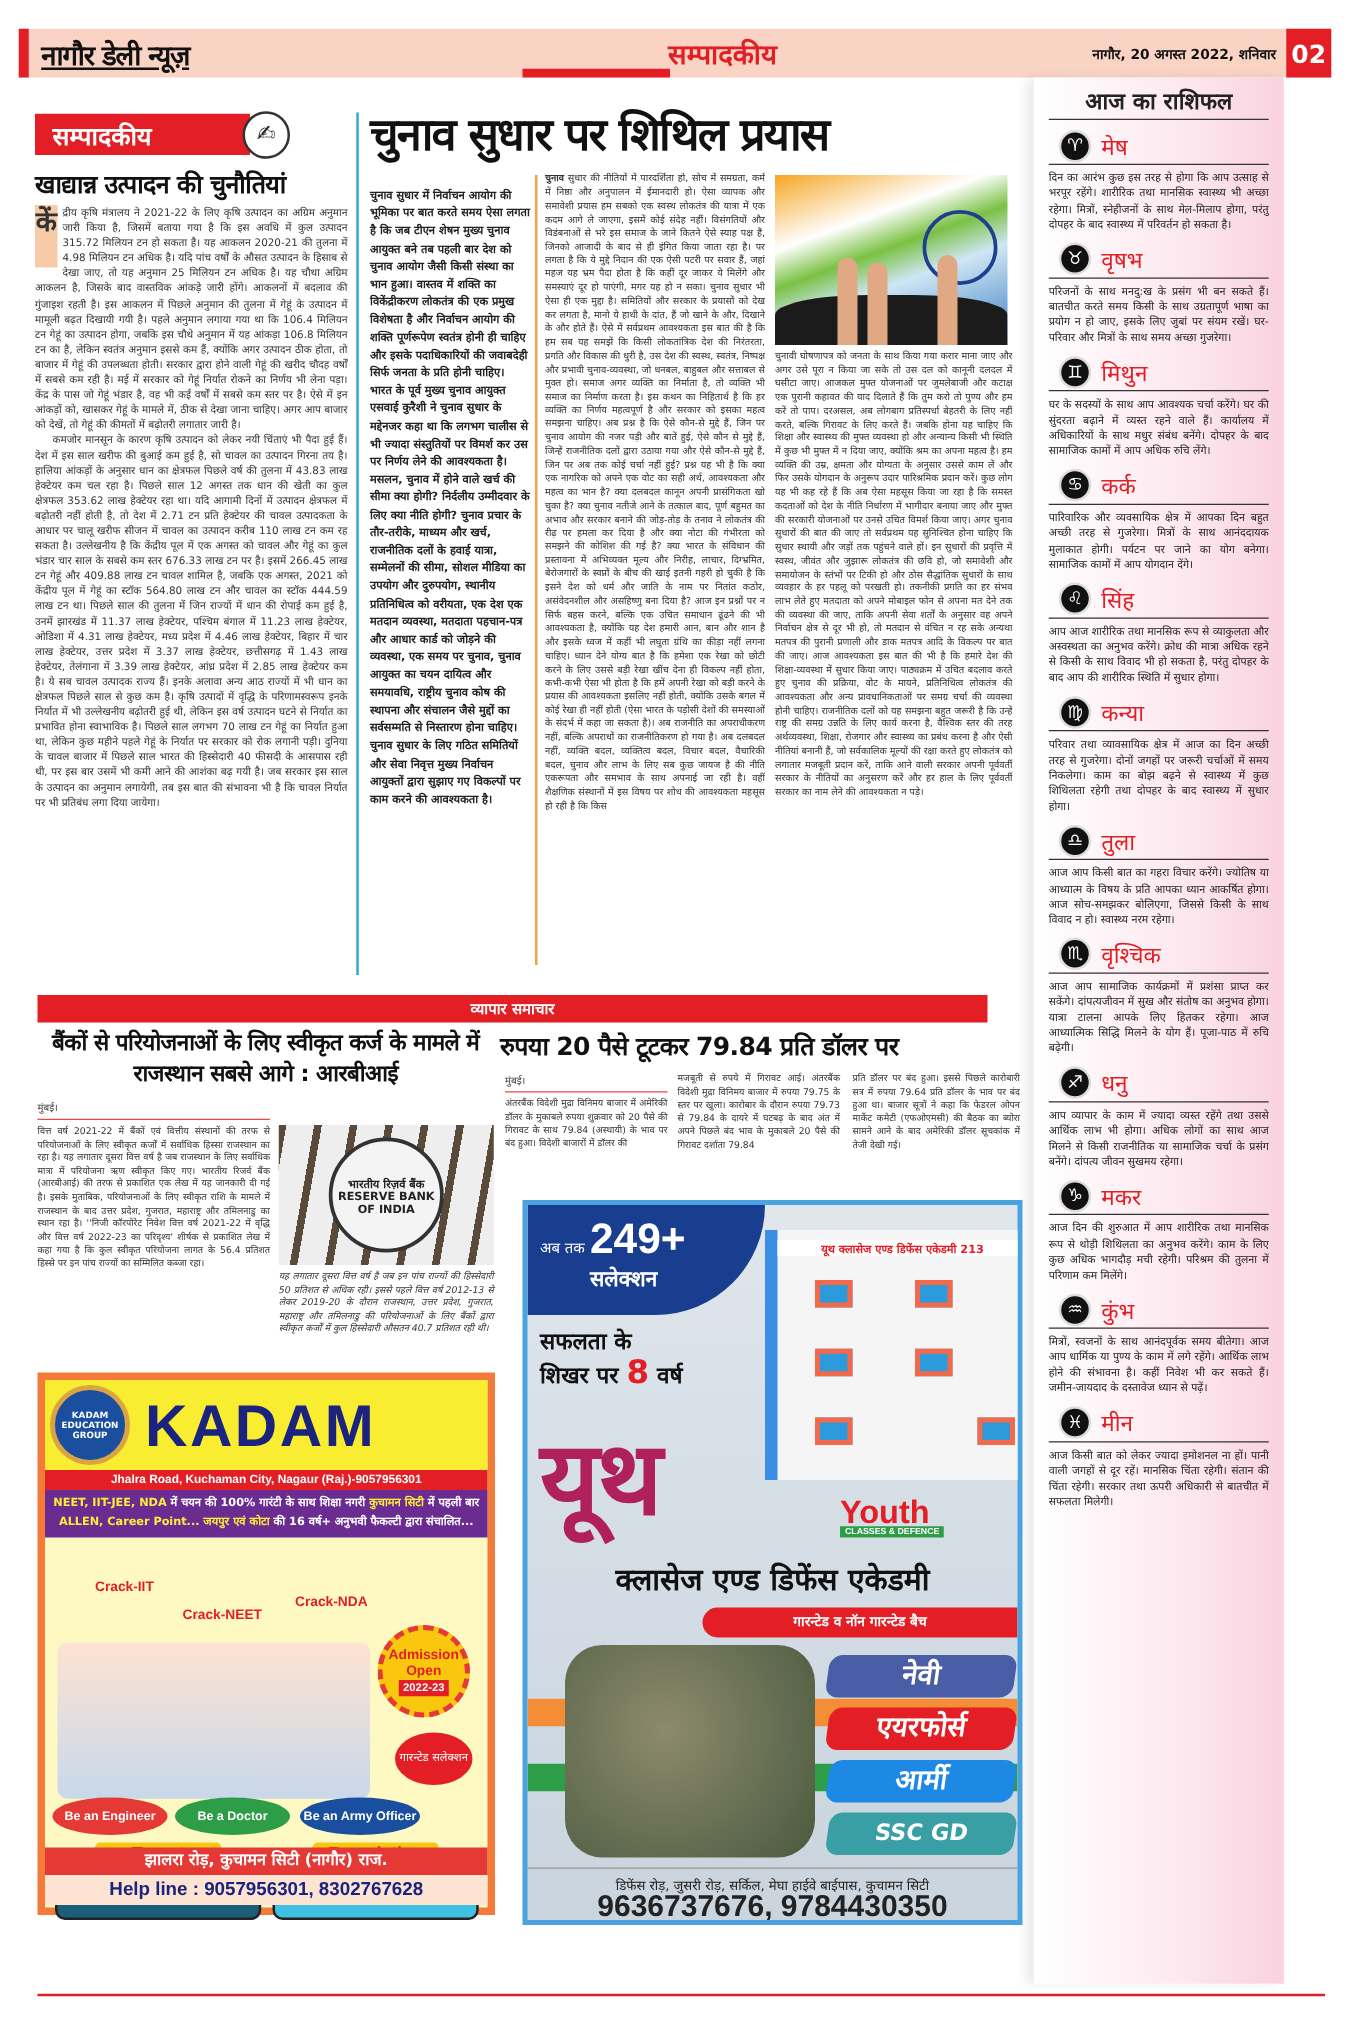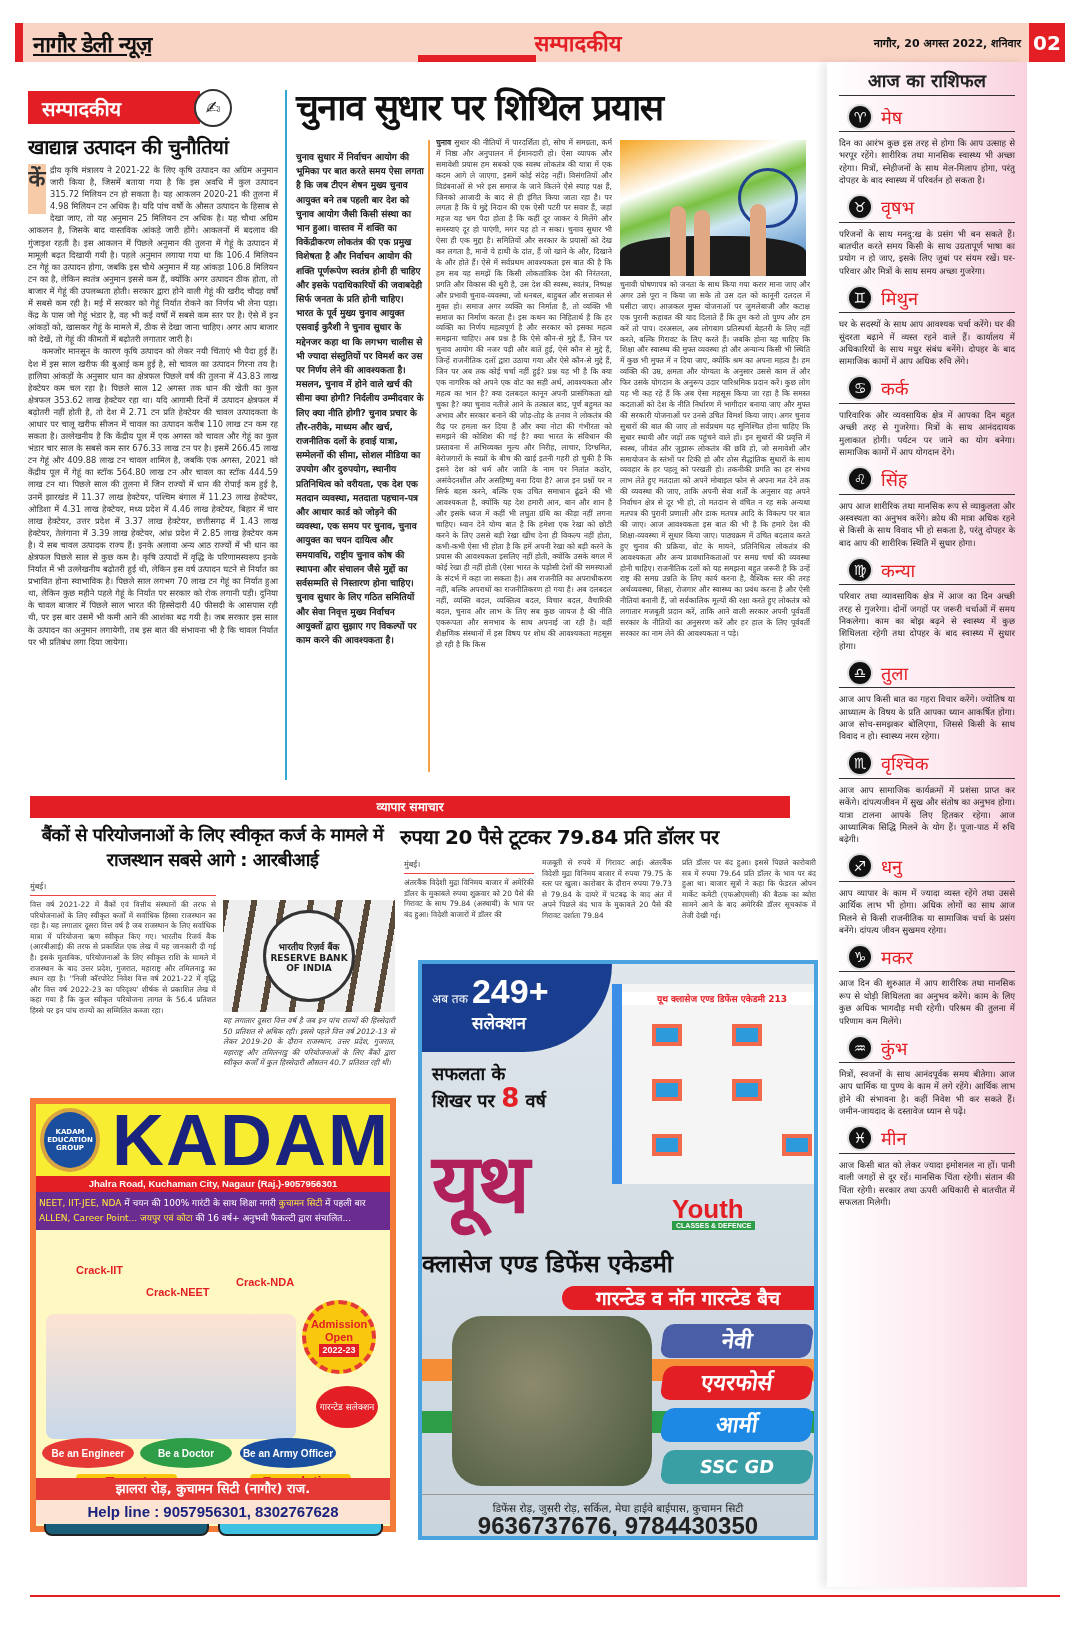--- a/index.html
+++ b/index.html
@@ -44,23 +44,23 @@
   .biz-right-title { position: absolute; left: 400px; top: 823px; width: 420px; font-size: 20px; font-weight: bold; color: #111; letter-spacing: -0.5px; }
   .dateline { font-size: 8px; color: #444; border-bottom: 1px solid #ef4444; padding-bottom: 4px; margin-bottom: 4px; }
   .small-text { font-size: 7.4px; line-height: 10.6px; text-align: justify; color: #333; }
   .rbi-photo { position: absolute; left: 223px; top: 900px; width: 172px; height: 112px; background: repeating-linear-gradient(100deg, #5a4a3a 0 6px, #eee 6px 28px); }
   .rbi-photo .seal { position:absolute; left:40px; top:10px; width:92px; height:92px; border-radius:50%; background:#f4f4f4; border:3px solid #333; display:flex; align-items:center; justify-content:center; font-size:9px; font-weight:bold; text-align:center; color:#222; }
 
   .ad-kadam { position: absolute; left: 30px; top: 1098px; width: 366px; height: 434px; background: #f47a3a; padding: 6px; }
   .ad-kadam .inner { width: 100%; height: 100%; background: #fef9c3; position: relative; }
   .kadam-top { height: 72px; background: #f9ed32; display: flex; align-items: center; position: relative; }
   .kadam-logo { width: 64px; height: 64px; border-radius: 50%; background: #1a4f9f; border: 4px solid #d9a441; margin-left: 4px; display:flex; align-items:center; justify-content:center; color:#fff; font-size:7px; font-weight:bold; text-align:center; }
-  .kadam-name { font-size: 72px; font-weight: bold; color: #1a237e; margin-left: 12px; letter-spacing: 2px; font-family: "Liberation Sans", sans-serif; }
+  .kadam-name { font-size: 47px; font-weight: bold; color: #1a237e; margin-left: 12px; letter-spacing: 2px; font-family: "Liberation Sans", sans-serif; }
   .kadam-addr { background: #e31e24; color: #fff; font-size: 9.5px; font-weight: bold; text-align: center; height: 16px; line-height: 16px; font-family: "Liberation Sans", sans-serif; }
-  .kadam-purple { background: #6a2c91; color: #fff; font-size: 9px; font-weight: normal; padding: 4px 3px; line-height: 15px; }
+  .kadam-purple { background: #6a2c91; color: #fff; font-size: 9px; font-weight: bold; padding: 4px 3px; line-height: 15px; text-align: center; }
   .kadam-purple .y { color: #ffeb3b; }
   .kadam-crack { position: absolute; font-size: 11px; font-weight: bold; color: #e31e24; font-family: "Liberation Sans", sans-serif; }
   .adm-badge { position: absolute; right: 14px; top: 196px; width: 74px; height: 74px; border-radius: 50%; background: #f9c80e; border: 4px dashed #e53935; display:flex; flex-direction:column; align-items:center; justify-content:center; font-size: 11px; font-weight: bold; color:#e31e24; line-height: 13px; font-family: "Liberation Sans", sans-serif; }
   .adm-badge .yr { background:#e31e24; color:#fff; font-size:9px; padding:0 3px; }
   .guar { position:absolute; right:12px; top:282px; width:62px; height:42px; border-radius:50%; background:#e31e24; color:#fff; font-size:9px; text-align:center; display:flex; align-items:center; justify-content:center; line-height:11px; }
   .people { position:absolute; left:10px; top:210px; width:250px; height:125px; background: linear-gradient(180deg, #fde3d2, #c8d8ea); border-radius: 8px; }
   .pill { position:absolute; top:334px; height:30px; border-radius:50%; color:#fff; font-size:10px; font-weight:bold; text-align:center; display:flex; align-items:center; justify-content:center; line-height:11px; font-family: "Liberation Sans", sans-serif; }
   .box { position:absolute; top:382px; width:165px; height:50px; border-radius:8px; border:2px solid #222; text-align:center; }
   .box .tab { position:absolute; top:-14px; left:30px; right:30px; background:#f9c80e; color:#e31e24; font-size:14px; font-weight:bold; border-radius:4px; font-family: "Liberation Sans", sans-serif; }
   .box .main { margin-top: 10px; font-size: 13px; font-weight: bold; font-family: "Liberation Sans", sans-serif; }
@@ -75,22 +75,22 @@
   .y-sel .num { font-size: 34px; font-weight: bold; display:inline-block; margin-left: 4px; font-family: "Liberation Sans", sans-serif; }
   .y-sel .lbl { font-size: 17px; font-weight: bold; margin-left: 40px; }
   .y-8 { position:absolute; left:10px; top:98px; font-size:18px; font-weight:bold; color:#111; line-height: 24px; }
   .y-8 .eight { color:#e31e24; font-size: 26px; }
   .y-building { position:absolute; left:190px; top:20px; width:210px; height:200px; background:#f5f5f5; border-left: 10px solid #3a8ee6; }
   .y-building .sign { position:absolute; top:8px; left:0; right:0; background:#fff; color:#e31e24; font-size:9px; font-weight:bold; text-align:center; margin:0; }
   .y-building .win { position:absolute; width:30px; height:22px; background:#2d9bdb; border:4px solid #f26a4b; }
   .y-big { position:absolute; left:10px; top:175px; font-size:82px; font-weight:bold; color:#b0205a; line-height: 90px; letter-spacing: -2px; }
   .y-logo { position:absolute; left:250px; top:230px; color:#e31e24; font-size:26px; font-weight:bold; font-family:"Liberation Sans", sans-serif; }
   .y-logo small { display:block; background:#2e9d48; color:#fff; font-size:7px; padding:1px 4px; margin-top:-4px; }
-  .y-academy { position:absolute; left:0; right:0; top:282px; font-size:24px; font-weight:bold; color:#111; }
-  .y-batch { position:absolute; left:140px; right:0; top:322px; height:24px; background:#e31e24; color:#fff; font-size:19px; font-weight:bold; text-align:center; line-height:24px; border-radius: 14px 0 0 14px; }
+  .y-academy { position:absolute; left:0; right:0; top:282px; text-align:center; font-size:24px; font-weight:bold; color:#111; }
+  .y-batch { position:absolute; left:140px; right:0; top:322px; height:24px; background:#e31e24; color:#fff; font-size:11px; font-weight:bold; text-align:center; line-height:24px; border-radius: 14px 0 0 14px; }
   .y-hex { position:absolute; left:30px; top:352px; width:200px; height:170px; background: radial-gradient(circle at 40% 40%, #8d8a6e, #4a5a3e); border-radius: 30px; }
   .y-stripe-o { position:absolute; left:0; right:0; top:395px; height:22px; background:#f58c36; }
   .y-stripe-g { position:absolute; left:0; right:0; top:447px; height:22px; background:#2e9d48; }
   .y-btn { position:absolute; left:240px; width:150px; height:34px; border-radius: 10px; color:#fff; font-size:22px; font-weight:bold; text-align:center; line-height:34px; transform: skewX(-8deg); }
   .y-addr { position:absolute; left:0; right:0; top:530px; text-align:center; font-size:10.5px; color:#222; border-top:1px solid #999; padding-top:6px; }
   .y-phone { position:absolute; left:0; right:0; top:548px; text-align:center; font-size:24px; font-weight:bold; color:#222; font-family: "Liberation Sans", sans-serif; }
 
   .bottom-rule { position: absolute; left: 30px; top: 1595px; width: 1030px; height: 2px; background: #e31e24; }
 </style>
 </head>

